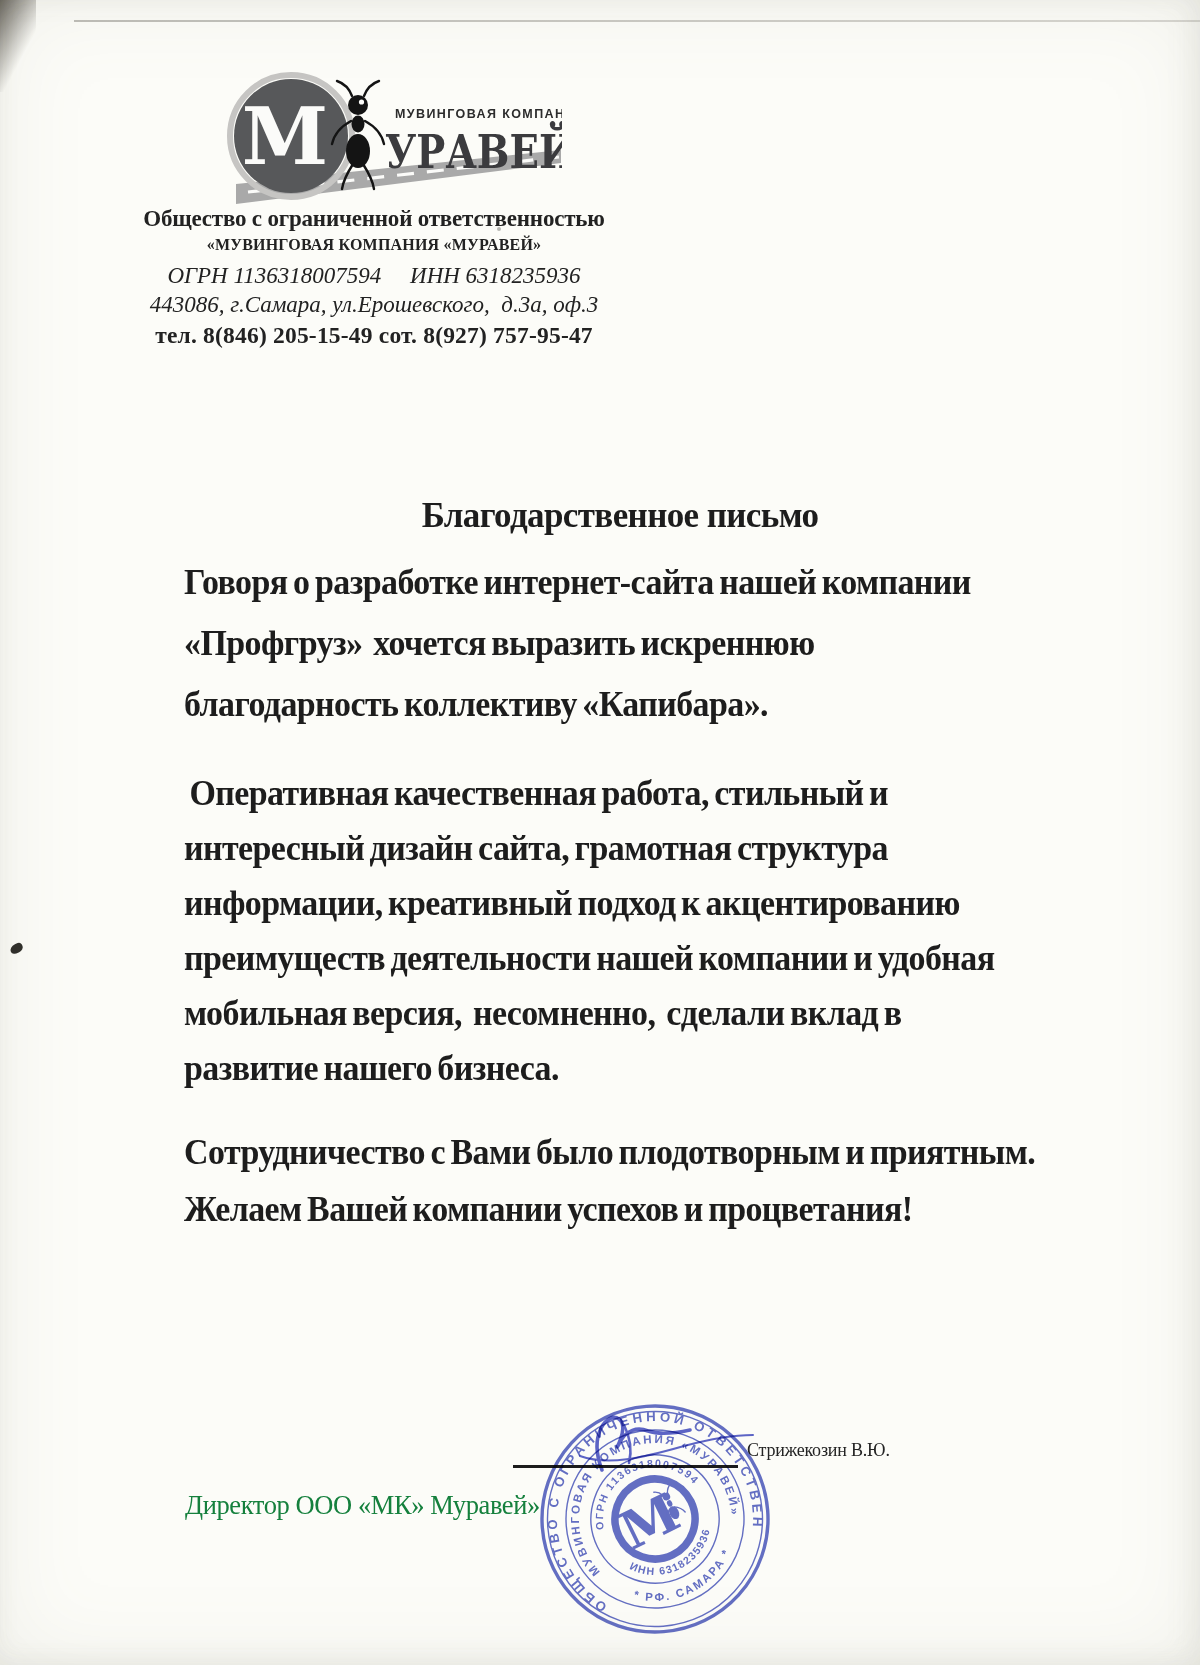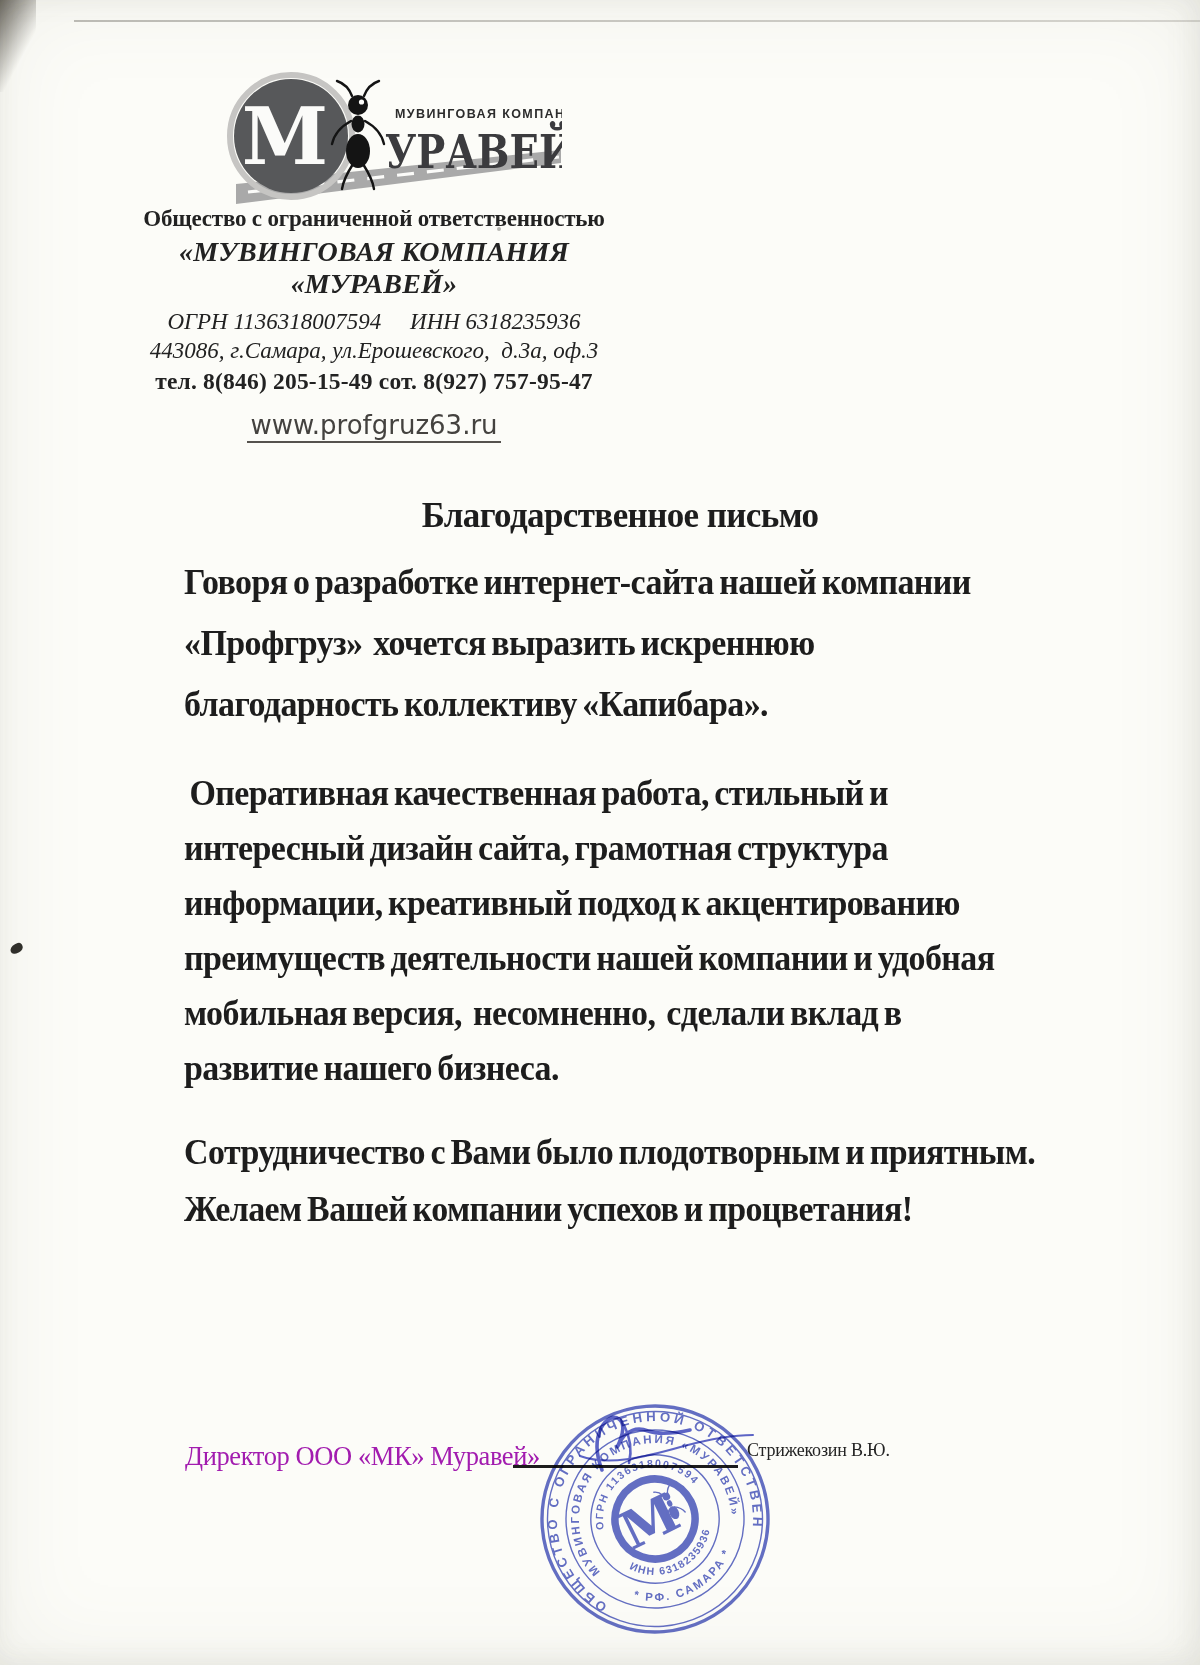--- a/index.html
+++ b/index.html
@@ -17,39 +17,39 @@
     background:linear-gradient(118deg,rgba(80,76,68,.85) 0%,rgba(80,76,68,0) 62%);}
   .speck{position:absolute;left:10px;top:944px;width:13px;height:9px;background:#2f2e2a;
     border-radius:60% 40% 50% 50%;transform:rotate(-28deg);}
   .speck2{position:absolute;left:497px;top:227px;width:4px;height:4px;background:#8b8a85;border-radius:50%;opacity:.6;}
 
   .logo{position:absolute;left:222px;top:68px;width:340px;height:140px;}
 
   .org{position:absolute;left:128px;top:206px;width:492px;text-align:center;color:#222;}
   .preserve{white-space:pre-wrap;}
   .org-type{font-size:23px;font-weight:bold;letter-spacing:-0.2px;}
-  .org-name{font-size:28px;font-weight:bold;margin-top:4px;letter-spacing:0.2px;font-style:italic;}
+  .org-name{font-size:16px;font-weight:bold;margin-top:4px;letter-spacing:0.2px;}
   .org-reg{font-size:23px;font-style:italic;margin-top:9px;}
   .org-addr{font-size:23px;font-style:italic;margin-top:3px;}
   .org-tel{font-size:23.5px;font-weight:bold;margin-top:4px;letter-spacing:0.2px;}
   .org-web{display:inline-block;margin-top:15px;font-family:"DejaVu Sans","Liberation Sans",sans-serif;
     font-size:26px;color:#44423f;border-bottom:2px solid #55524e;padding:0 3px 1px;}
 
   .title{position:absolute;top:496px;left:0;width:1200px;margin:0;text-align:center;
     font-size:35px;font-weight:bold;letter-spacing:-0.6px;transform:translateX(20px);color:#1d1d1d;}
 
   .para{position:absolute;left:184px;width:960px;font-weight:bold;color:#1d1d1d;
     font-size:35px;letter-spacing:-0.6px;word-spacing:-2.5px;
     transform:scaleX(.97);transform-origin:left top;}
   .para .line{white-space:pre;}
   .p1{top:552px;line-height:61px;}
   .p2{top:766px;line-height:55px;}
   .p3{top:1124px;line-height:57px;}
 
-  .sig-label{position:absolute;left:185px;top:1441px;font-size:26.5px;color:#a21caf;letter-spacing:-0.4px;white-space:pre;}
+  .sig-label{position:absolute;left:185px;top:1490px;font-size:26.5px;color:#15803d;letter-spacing:-0.4px;white-space:pre;}
   .sig-rule{position:absolute;left:513px;top:1465px;width:225px;height:3px;background:#1c1c1c;}
   .sig-name{position:absolute;left:747px;top:1440px;font-size:18px;color:#242424;letter-spacing:-0.2px;white-space:pre;}
 
   .autograph{position:absolute;left:572px;top:1406px;width:185px;height:72px;mix-blend-mode:multiply;}
   .stamp{position:absolute;left:526px;top:1390px;width:258px;height:258px;mix-blend-mode:multiply;opacity:.92;}
 </style>
 </head>
 <body>
 
 <div class="page">
@@ -82,23 +82,20 @@
     <text x="173" y="50" font-family="'Liberation Sans',sans-serif" font-weight="bold" font-size="12.5" letter-spacing="1.4" fill="#2c2c2c">МУВИНГОВАЯ КОМПАНИЯ</text>
     <text transform="translate(163,100) scale(.84,1)" font-family="'DejaVu Serif',serif" font-weight="bold" font-size="46" fill="#3b3b3e">УРАВЕЙ</text>
   </svg>
 
   <div class="org">
     <div class="org-type">Общество с ограниченной ответственностью</div>
     <div class="org-name">«МУВИНГОВАЯ КОМПАНИЯ «МУРАВЕЙ»</div>
     <div class="org-reg preserve">ОГРН 1136318007594     ИНН 6318235936</div>
     <div class="org-addr preserve">443086, г.Самара, ул.Ерошевского,  д.3а, оф.3</div>
     <div class="org-tel">тел. 8(846) 205-15-49 сот. 8(927) 757-95-47</div>
-    <div>
-      <span class="org-web">www.profgruz63.ru</span>
-    </div>
   </div>
 
   <h1 class="title">Благодарственное письмо</h1>
 
   <div class="para p1">
     <div class="line">Говоря о разработке интернет-сайта нашей компании</div>
     <div class="line">«Профгруз»  хочется выразить искреннюю</div>
     <div class="line">благодарность коллективу «Капибара».</div>
   </div>
 

